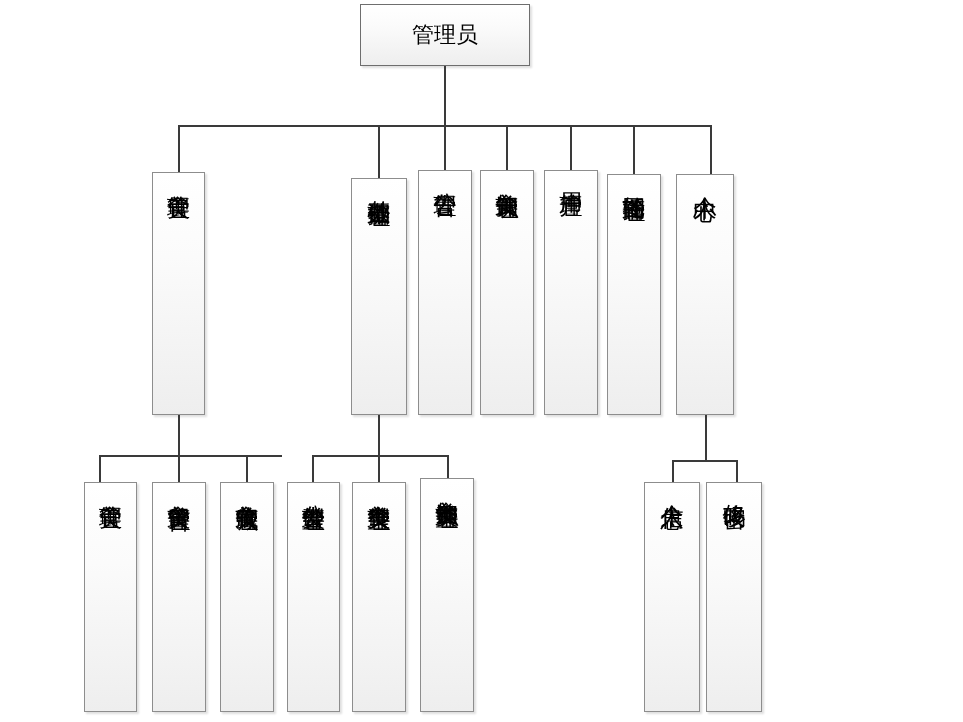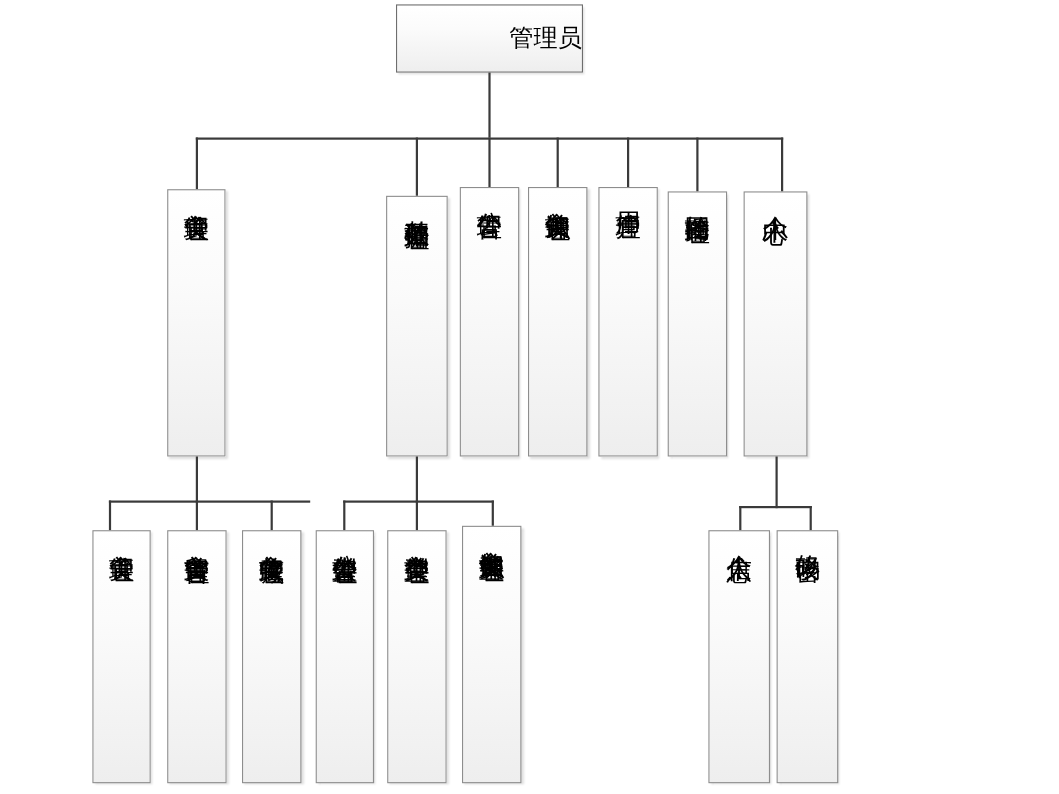--- a/index.html
+++ b/index.html
@@ -23,21 +23,21 @@
   
   .node {
     position: absolute;
     box-sizing: border-box;
     background: linear-gradient(to bottom, #ffffff 0%, #fbfbfb 35%, #eeeeee 100%);
     border: 1px solid #8d8d8d;
     box-shadow: 2px 2px 2px rgba(0,0,0,0.13);
     color: #000000;
     display: flex;
     align-items: center;
-    justify-content: flex-end;
+    justify-content: center;
     overflow: visible;
   }
   .node .label {
     display: block;
     line-height: 1.04;
     letter-spacing: 0;
     white-space: nowrap;
   }
 
   

